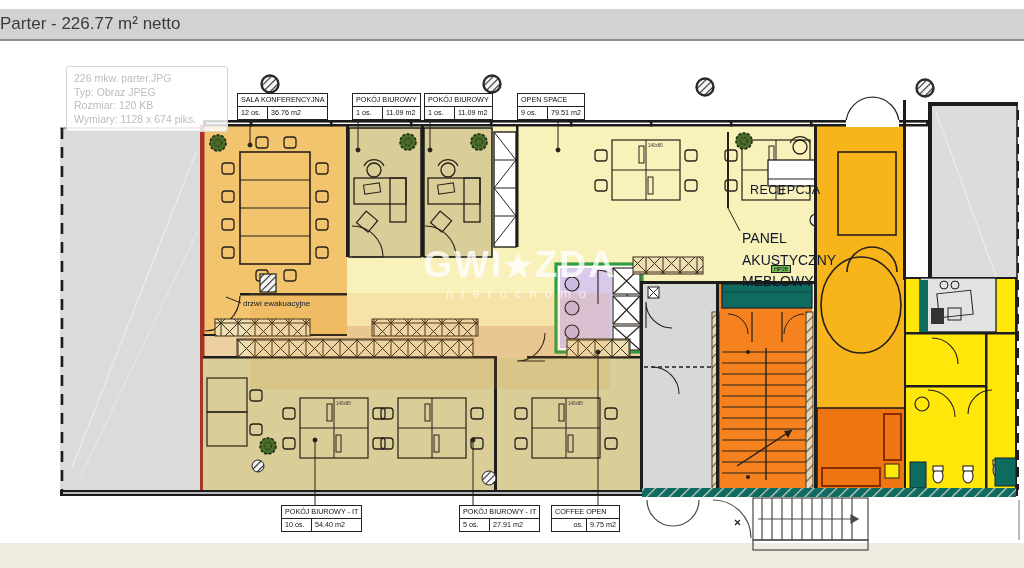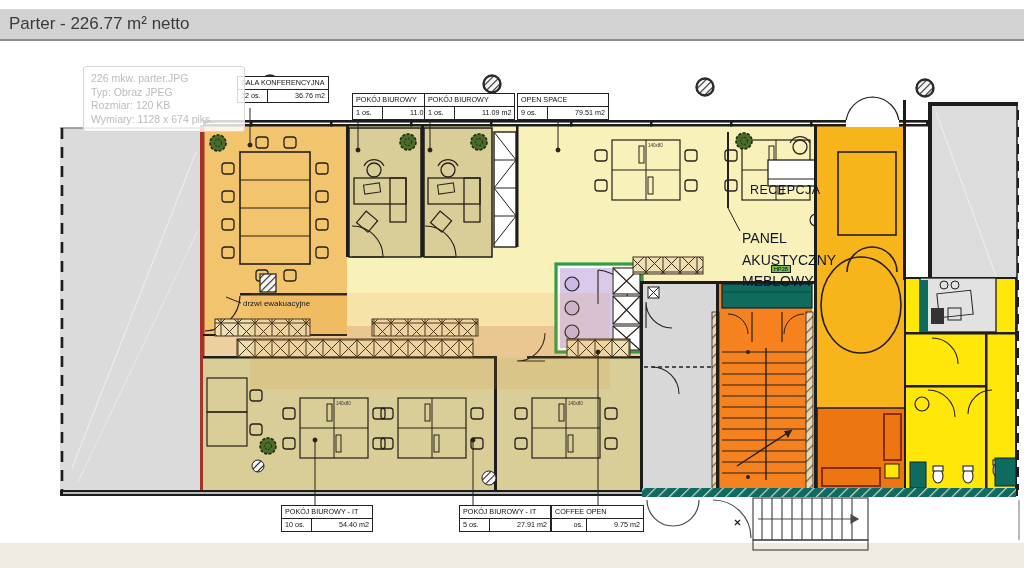--- a/index.html
+++ b/index.html
@@ -1,30 +1,30 @@
 <!DOCTYPE html>
 <html><head>
 <meta charset="utf-8">
 <style>
   html,body{margin:0;padding:0;background:#fff;}
   .page{position:relative;width:1024px;height:568px;background:#fff;overflow:hidden;
         font-family:"Liberation Sans",sans-serif;}
   .titlebar{position:absolute;top:9px;left:0;width:1024px;height:30px;background:#d2d2d2;
             border-bottom:2px solid #8d8d8d;}
-  .titlebar .t{font-size:17px;color:#3b3b3b;line-height:30px;padding-left:9px;}
+  .titlebar .t{font-size:17px;color:#3b3b3b;line-height:30px;padding-left:0;}
   svg.plan{position:absolute;top:0;left:0;}
   .overlay{position:absolute;color:#0f172a;}
   .tooltip{position:absolute;left:66px;top:66px;width:146px;background:rgba(255,255,255,.82);
            border:1px solid #d6d6d6;border-radius:3px;padding:5px 7px;font-size:10.5px;
-           line-height:13.5px;color:#bcbcbc;z-index:6;margin-left:17px;}
+           line-height:13.5px;color:#bcbcbc;z-index:6;}
   .tooltip span{display:block;white-space:nowrap;}
   .rlabel{position:absolute;background:#fff;border:1px solid #222;font-size:7.2px;color:#111;
           line-height:1.1;white-space:nowrap;z-index:5;}
   .rlabel .nm{display:block;padding:2px 3px;border-bottom:1px solid #222;}
-  .rlabel .vals{display:flex;gap:24px;}
+  .rlabel .vals{display:flex;}
   .rlabel .occ{padding:2px 3px;border-right:1px solid #222;min-width:23px;}
   .rlabel .ar{padding:2px 3px;flex:1;}
   .ann-recepcja{left:750px;top:183px;font-size:12.5px;letter-spacing:.5px;z-index:4;}
   .ann-panel{left:742px;top:228px;width:72px;font-size:14px;line-height:1.55;z-index:4;}
   .ann-drzwi{left:243px;top:299px;font-size:8px;z-index:4;}
   .ann-hp{left:771px;top:265px;font-size:5.5px;background:#6fbf4a;border:1px solid #1d1d1d;
           padding:0 2px;color:#102;z-index:4;}
   .desktag{position:absolute;font-size:4.5px;color:#333;z-index:4;}
   .watermark{position:absolute;left:400px;top:246px;width:240px;text-align:center;z-index:7;
              pointer-events:none;}
@@ -374,21 +374,21 @@
     <use href="#sColMark" x="925" y="88"></use>
   </svg>
 
   <div class="tooltip">
     <span>226 mkw. parter.JPG</span>
     <span>Typ: Obraz JPEG</span>
     <span>Rozmiar: 120 KB</span>
     <span>Wymiary: 1128 x 674 piks.</span>
   </div>
 
-  <div class="rlabel" style="left:237px;top:76px">
+  <div class="rlabel" style="left:237px;top:93px">
     <span class="nm">SALA KONFERENCYJNA</span>
     <span class="vals">
         <span class="occ">12 os.</span>
         <span class="ar">36.76 m2</span>
       </span>
   </div>
   <div class="rlabel" style="left:352px;top:93px">
     <span class="nm">POKÓJ BIUROWY</span>
     <span class="vals">
         <span class="occ">1 os.</span>
@@ -432,14 +432,18 @@
   </div>
 
   <div class="overlay ann-recepcja">RECEPCJA</div>
   <div class="overlay ann-panel">PANEL AKUSTYCZNY MEBLOWY</div>
   <div class="overlay ann-drzwi">drzwi ewakuacyjne</div>
   <div class="overlay ann-hp">HP28</div>
   <div class="desktag" style="left:648px;top:143px">140x80</div>
   <div class="desktag" style="left:336px;top:401px">140x80</div>
   <div class="desktag" style="left:568px;top:401px">140x80</div>
 
+  <div class="watermark">
+    <div class="brand"><span>GWI</span><span class="star">★</span><span>ZDA</span></div>
+    <div class="sub">nieruchomo</div>
+  </div>
 
 </div>
 
 </body></html>

